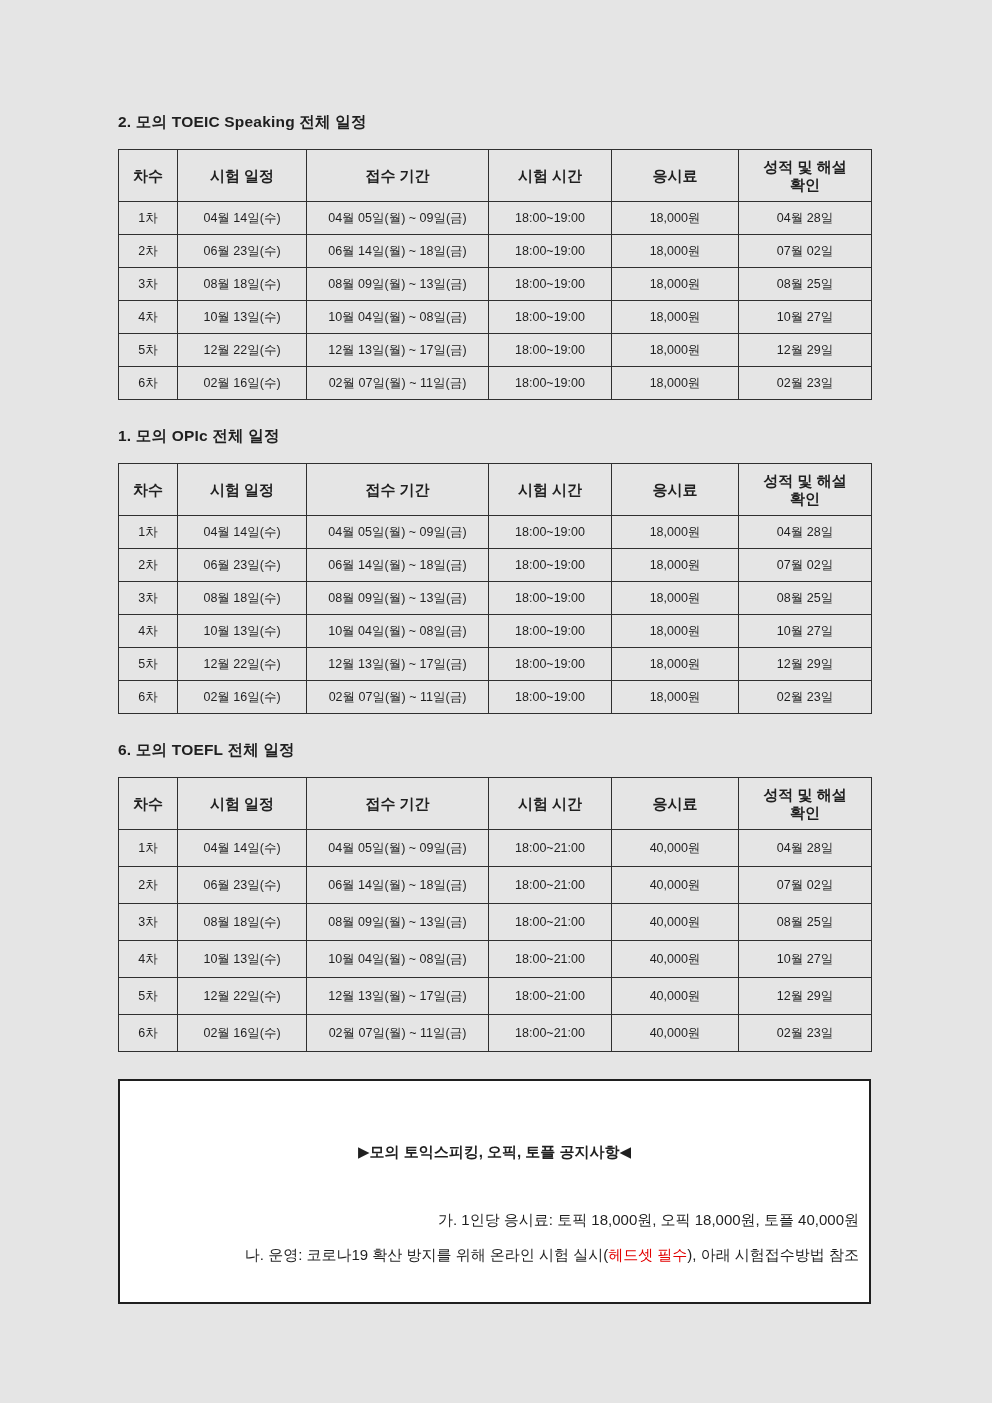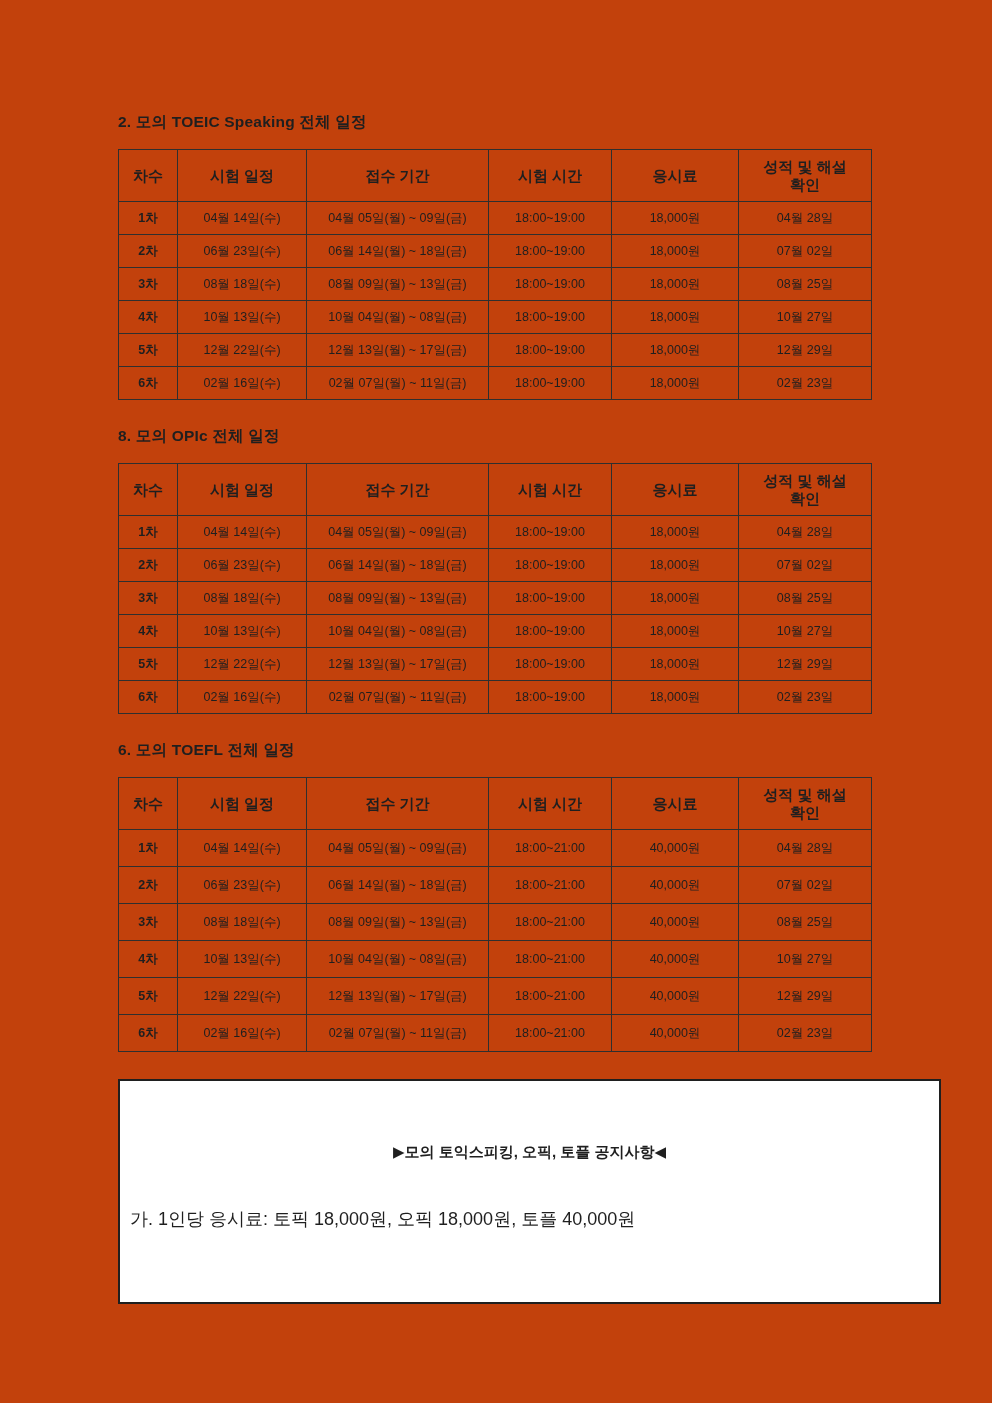--- a/index.html
+++ b/index.html
@@ -7,21 +7,21 @@
     margin: 0;
     padding: 0;
     background: #ffffff;
     font-family: "Liberation Sans", "DejaVu Sans", sans-serif;
     color: #1f1f1f;
   }
   .page {
     position: relative;
     width: 992px;
     height: 1403px;
-    background: #c2410c;
+    background: #e5e5e5;
     overflow: hidden;
   }
   .content {
     position: absolute;
     left: 118px;
     top: 112px;
     width: 753px;
   }
   .section-title {
     font-size: 15.5px;
@@ -48,44 +48,44 @@
     height: 52px;
     font-size: 15px;
     font-weight: bold;
     line-height: 1.2;
     white-space: pre-line;
   }
   table.schedule td {
     font-size: 12.5px;
     font-weight: normal;
   }
-  table.schedule td:first-child { font-weight: bold; }
+  table.schedule td:first-child { font-weight: normal; }
   table.t-std td  { height: 33px; }
   table.t-tall td { height: 37px; }
 
   .notice-box {
     margin-top: 27px;
-    width: 823px;
+    width: 753px;
     height: 225px;
     border: 2px solid #1f1f1f;
     background: #ffffff;
   }
   .notice-title {
     margin-top: 62px;
     text-align: center;
     font-size: 15px;
     font-weight: bold;
     color: #1f1f1f;
   }
   .notice-lines {
     margin: 40px 10px 0 10px;
-    font-size: 18px;
+    font-size: 15px;
     line-height: 35px;
     color: #1f1f1f;
-    text-align: left;
+    text-align: right;
   }
   .red-text { color: #e20000; }
 </style>
 </head>
 <body>
 
 <div class="page">
   <div class="content">
 
     <h2 class="section-title">2. 모의 TOEIC Speaking 전체 일정</h2>
@@ -154,21 +154,21 @@
             <td>6차</td>
             <td>02월 16일(수)</td>
             <td>02월 07일(월) ~ 11일(금)</td>
             <td>18:00~19:00</td>
             <td>18,000원</td>
             <td>02월 23일</td>
           </tr>
         </tbody>
     </table>
 
-    <h2 class="section-title">8. 모의 OPIc 전체 일정</h2>
+    <h2 class="section-title">1. 모의 OPIc 전체 일정</h2>
     <table class="schedule t-std">
       <colgroup>
         <col style="width:59px">
           <col style="width:129px">
           <col style="width:182px">
         <col style="width:123px">
           <col style="width:127px">
           <col style="width:133px">
       </colgroup>
       <thead>
@@ -304,17 +304,18 @@
             <td>40,000원</td>
             <td>02월 23일</td>
           </tr>
         </tbody>
     </table>
 
     <div class="notice-box">
       <div class="notice-title">▶모의 토익스피킹, 오픽, 토플 공지사항◀</div>
       <div class="notice-lines">
         <div>가. 1인당 응시료:  토픽 18,000원, 오픽 18,000원, 토플 40,000원</div>
+        <div><span>나. 운영: 코로나19 확산 방지를 위해 온라인 시험 실시(</span><span class="red-text">헤드셋 필수</span><span>), 아래 시험접수방법 참조</span></div>
       </div>
     </div>
 
   </div>
 </div>
 
 </body></html>

